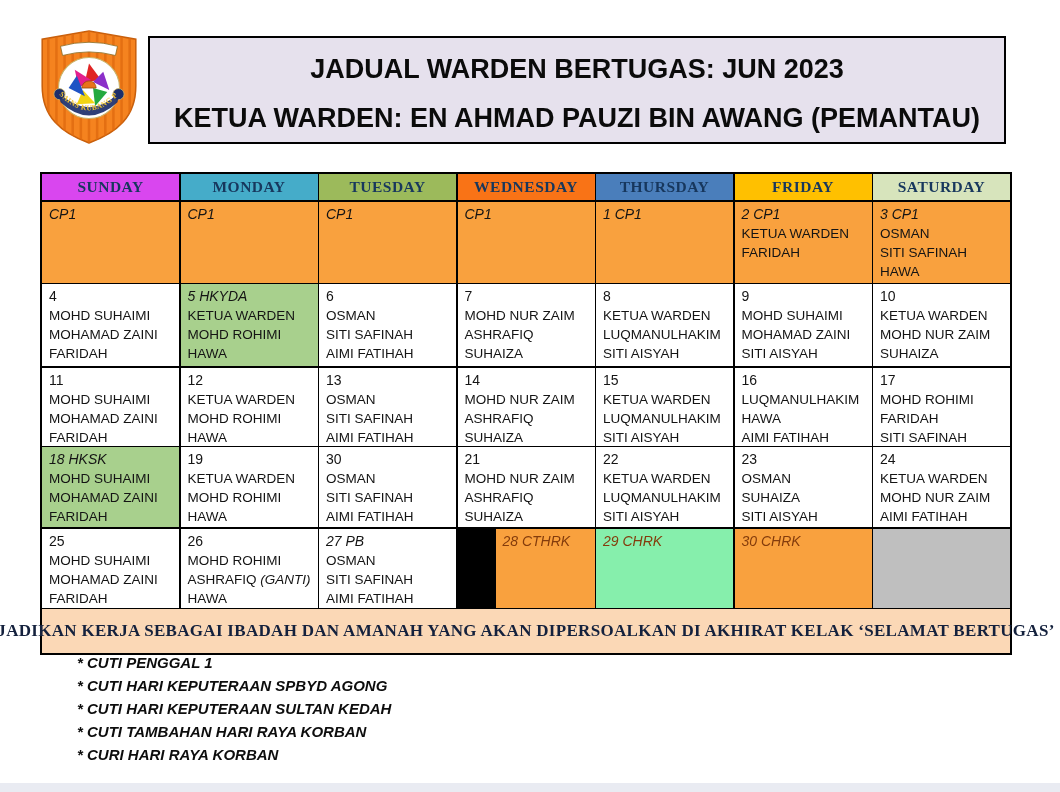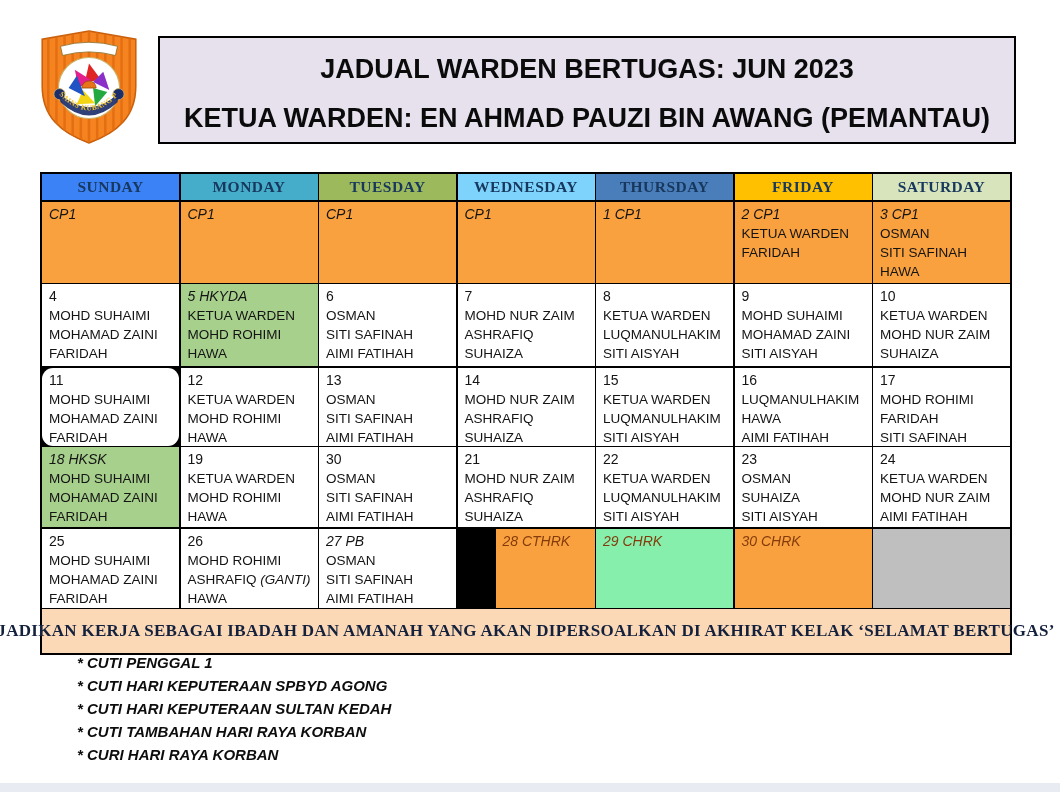--- a/index.html
+++ b/index.html
@@ -7,21 +7,21 @@
     width:1060px;height:792px;position:relative;background:#ffffff;
     font-family:"Liberation Sans", sans-serif;overflow:hidden;
   }
   .page{position:absolute;inset:0;}
 
   
   .logo{position:absolute;left:37px;top:29px;width:104px;height:116px;}
 
   
   .title-box{
-    position:absolute;left:158px;top:36px;width:858px;height:108px;
+    position:absolute;left:148px;top:36px;width:858px;height:108px;
     background:#E6E1ED;border:2px solid #000;
     display:flex;flex-direction:column;justify-content:space-between;
     padding:16px 6px 8px 6px;box-sizing:border-box;text-align:center;
   }
   .title-line{font-weight:bold;font-size:27px;color:#0b0b0b;letter-spacing:0px;white-space:nowrap;}
 
   
   .calendar{
     position:absolute;left:40px;top:172px;width:972px;
     border:2px solid #000;box-sizing:border-box;
@@ -103,24 +103,24 @@
       </text>
     </svg>
   </div>
 
   <div class="title-box">
     <div class="title-line">JADUAL WARDEN BERTUGAS: JUN 2023</div>
     <div class="title-line">KETUA WARDEN: EN AHMAD PAUZI BIN AWANG (PEMANTAU)</div>
   </div>
 
   <div class="calendar" id="calendar" style="grid-template-rows: 26px 81px 82px 78px 80px 79px 44px;">
-      <div class="day-header" style="background: #3b82f6; text-align: center;">SUNDAY</div>
+      <div class="day-header" style="background: #d946ef; text-align: center;">SUNDAY</div>
       <div class="day-header" style="background: rgb(69, 172, 201);">MONDAY</div>
       <div class="day-header" style="background: rgb(156, 186, 91);">TUESDAY</div>
-      <div class="day-header" style="background: #7dd3fc;">WEDNESDAY</div>
+      <div class="day-header" style="background: #f97316;">WEDNESDAY</div>
       <div class="day-header" style="background: rgb(74, 126, 187);">THURSDAY</div>
       <div class="day-header" style="background: rgb(255, 192, 0);">FRIDAY</div>
       <div class="day-header" style="background: rgb(215, 228, 188);">SATURDAY</div>
       <div class="cell" style="background: rgb(249, 161, 62);">
         <div class="head it">CP1</div>
       </div>
       <div class="cell" style="background: rgb(249, 161, 62);">
         <div class="head it">CP1</div>
       </div>
       <div class="cell" style="background: rgb(249, 161, 62);">
@@ -178,21 +178,21 @@
         <div class="name">MOHD SUHAIMI</div>
         <div class="name">MOHAMAD ZAINI</div>
         <div class="name">SITI AISYAH</div>
       </div>
       <div class="cell" style="background: rgb(255, 255, 255);">
         <div class="head">10</div>
         <div class="name">KETUA WARDEN</div>
         <div class="name">MOHD NUR ZAIM</div>
         <div class="name">SUHAIZA</div>
       </div>
-      <div class="cell" style="background: rgb(255, 255, 255); border-radius: 11px;">
+      <div class="cell" style="background: rgb(255, 255, 255);">
         <div class="head">11</div>
         <div class="name">MOHD SUHAIMI</div>
         <div class="name">MOHAMAD ZAINI</div>
         <div class="name">FARIDAH</div>
       </div>
       <div class="cell" style="background: rgb(255, 255, 255);">
         <div class="head">12</div>
         <div class="name">KETUA WARDEN</div>
         <div class="name">MOHD ROHIMI</div>
         <div class="name">HAWA</div>

